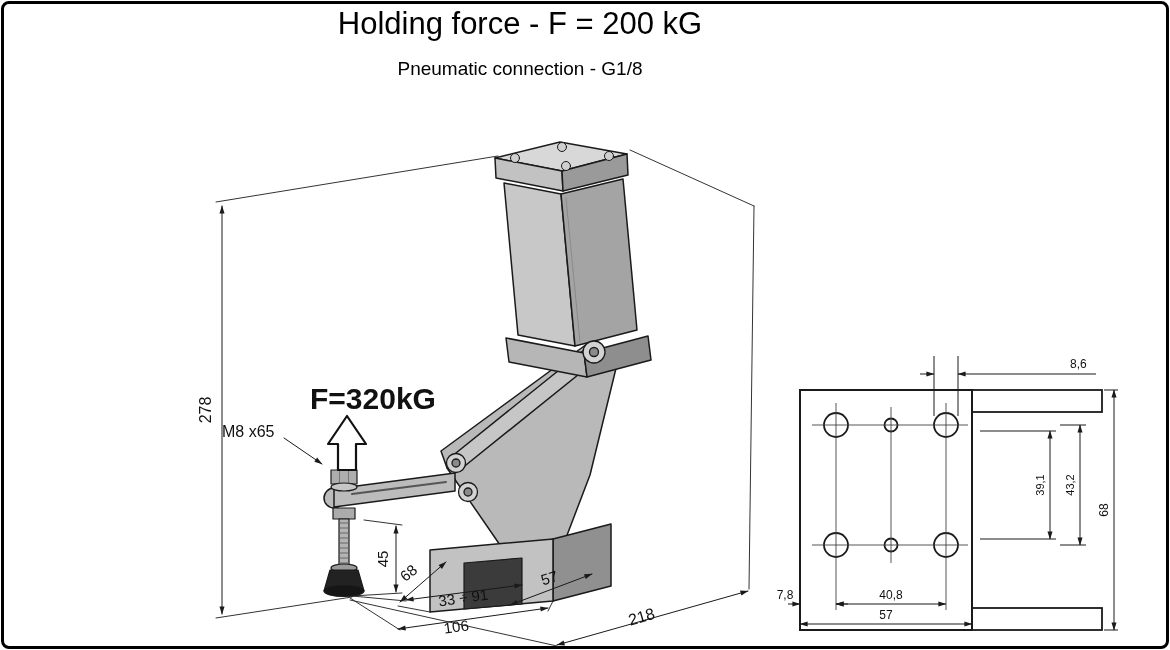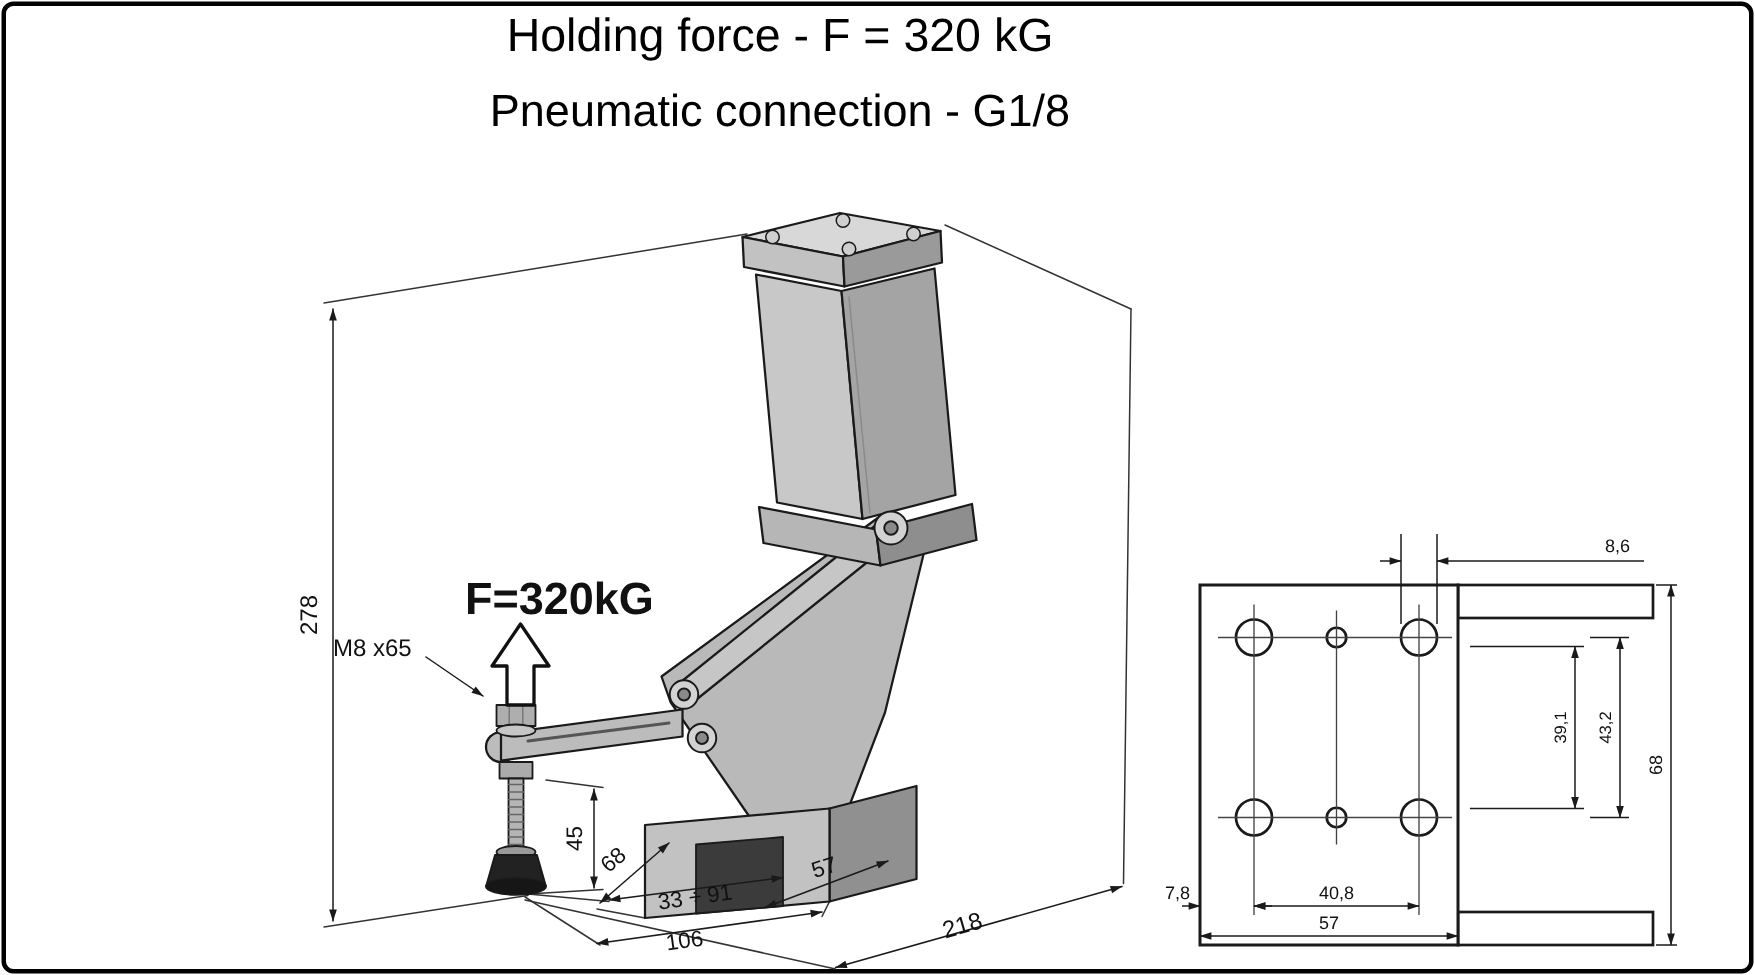--- a/index.html
+++ b/index.html
@@ -1,30 +1,30 @@
 <!DOCTYPE html>
 <html><head>
 <meta charset="utf-8">
 <style>
   html,body{margin:0;padding:0;background:#fff;}
   .page{position:relative;width:1170px;height:650px;background:#fff;overflow:hidden;
         font-family:"Liberation Sans",sans-serif;color:#000;}
   .frame{position:absolute;inset:1px;border:3px solid #000;border-radius:8px;pointer-events:none;}
   .title1,.title2{position:absolute;left:0;width:1040px;text-align:center;}
   .title1{top:6px;font-size:31px;}
-  .title2{top:58px;font-size:30px;}
+  .title2{top:58px;font-size:19px;}
   svg.drawing{position:absolute;left:0;top:0;}
   svg text{font-family:"Liberation Sans",sans-serif;fill:#111;}
 </style>
 </head>
 <body>
 
 <div class="page">
   <div class="frame"></div>
-  <div class="title1">Holding force - F = 320 kG</div>
+  <div class="title1">Holding force - F = 200 kG</div>
   <div class="title2">Pneumatic connection - G1/8</div>
 
   <svg class="drawing" width="1170" height="650" viewBox="0 0 1170 650">
     <defs>
       <marker id="ar" viewBox="0 0 10 10" refX="9.5" refY="5" markerWidth="11" markerHeight="8" orient="auto-start-reverse">
         <path d="M0,1.8 L10,5 L0,8.2 z" fill="#1a1a1a"></path>
       </marker>
     </defs>
 
     <g stroke-linejoin="round" stroke-linecap="round">

